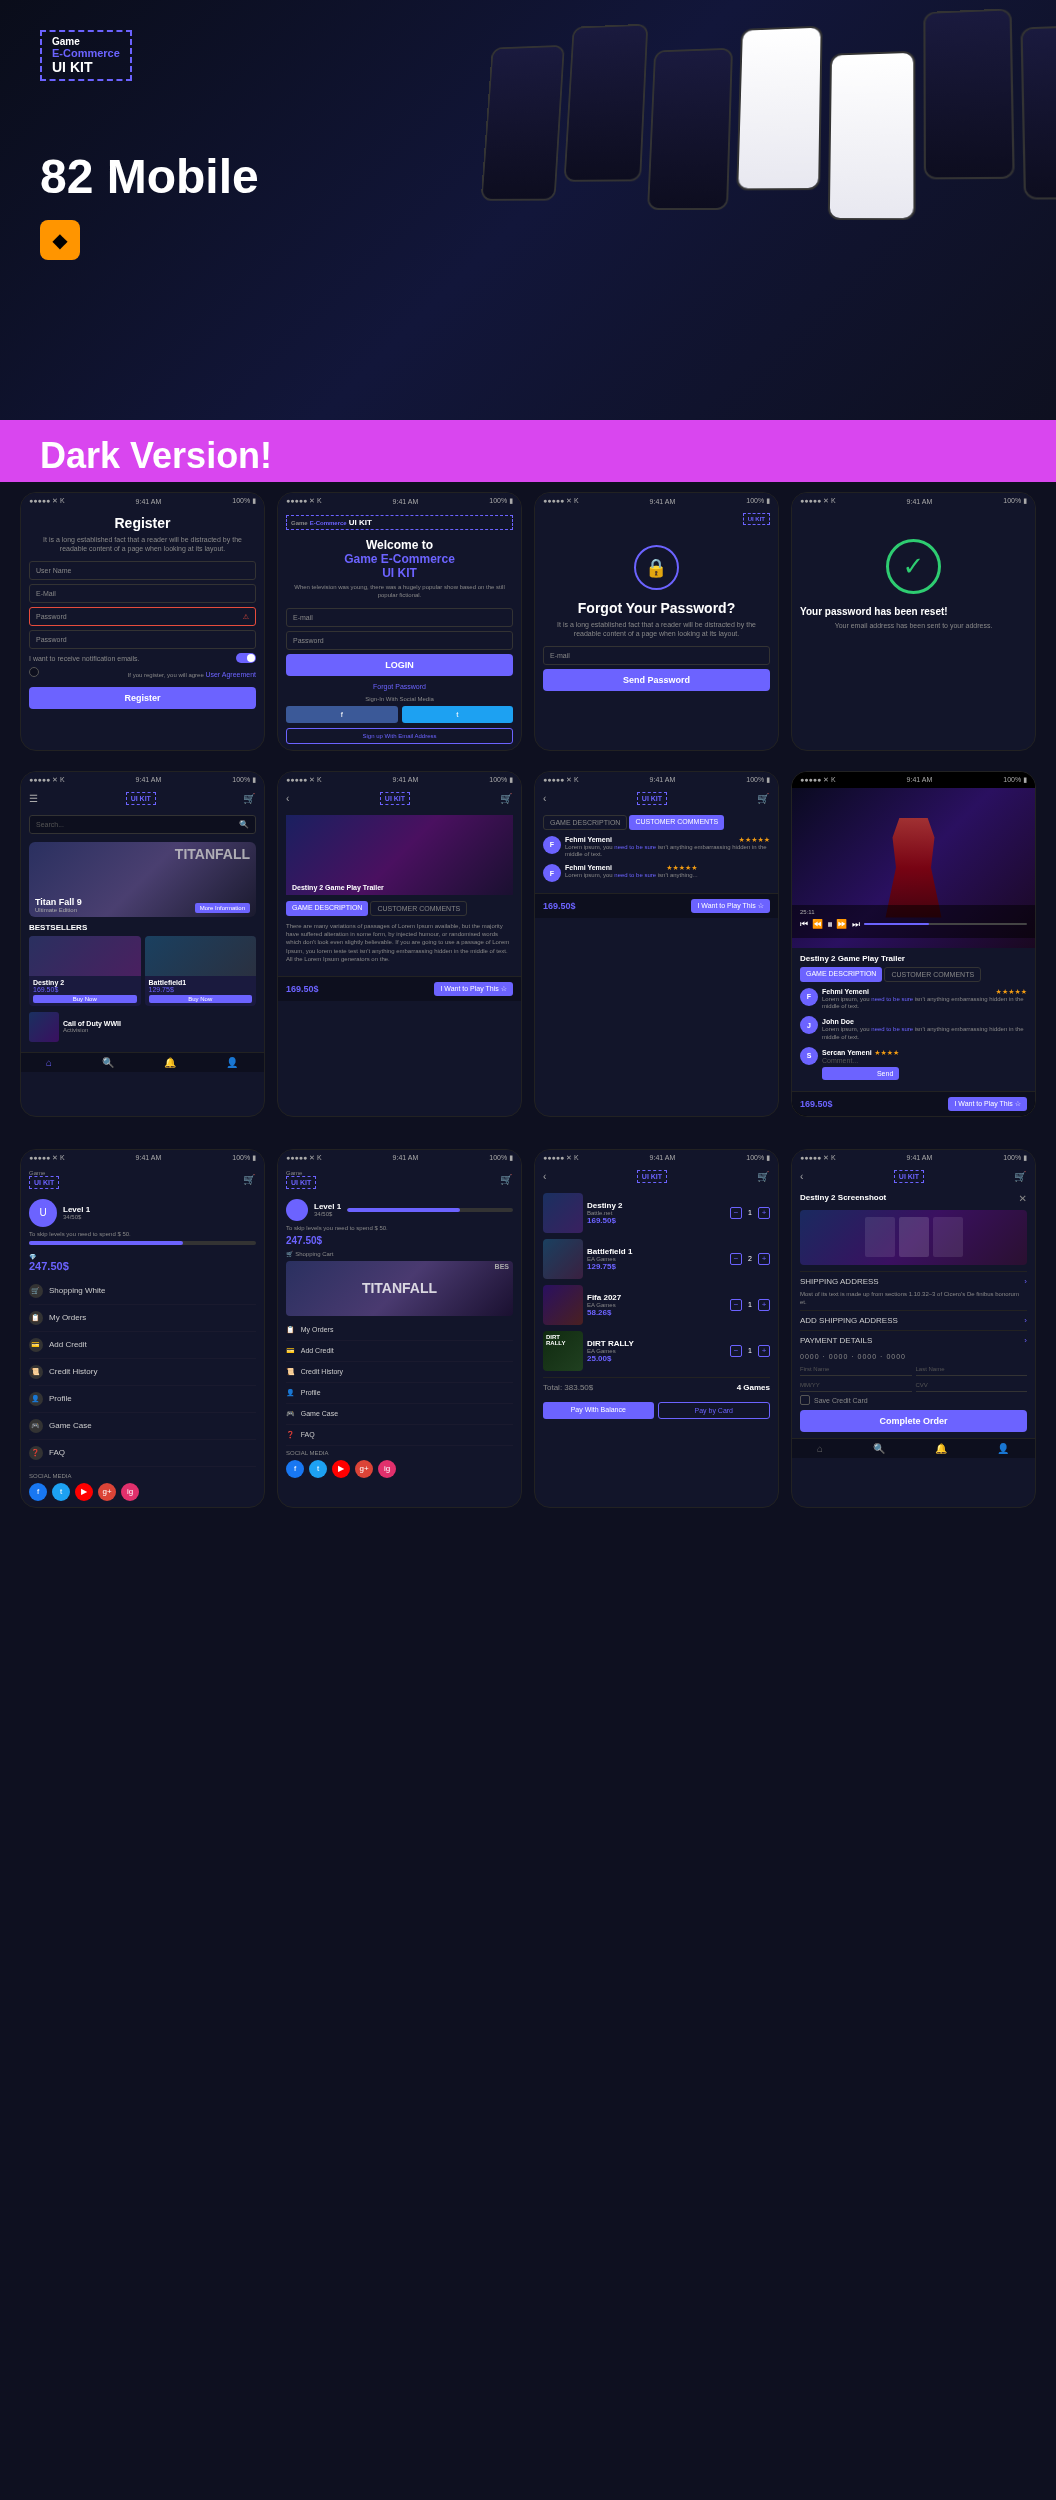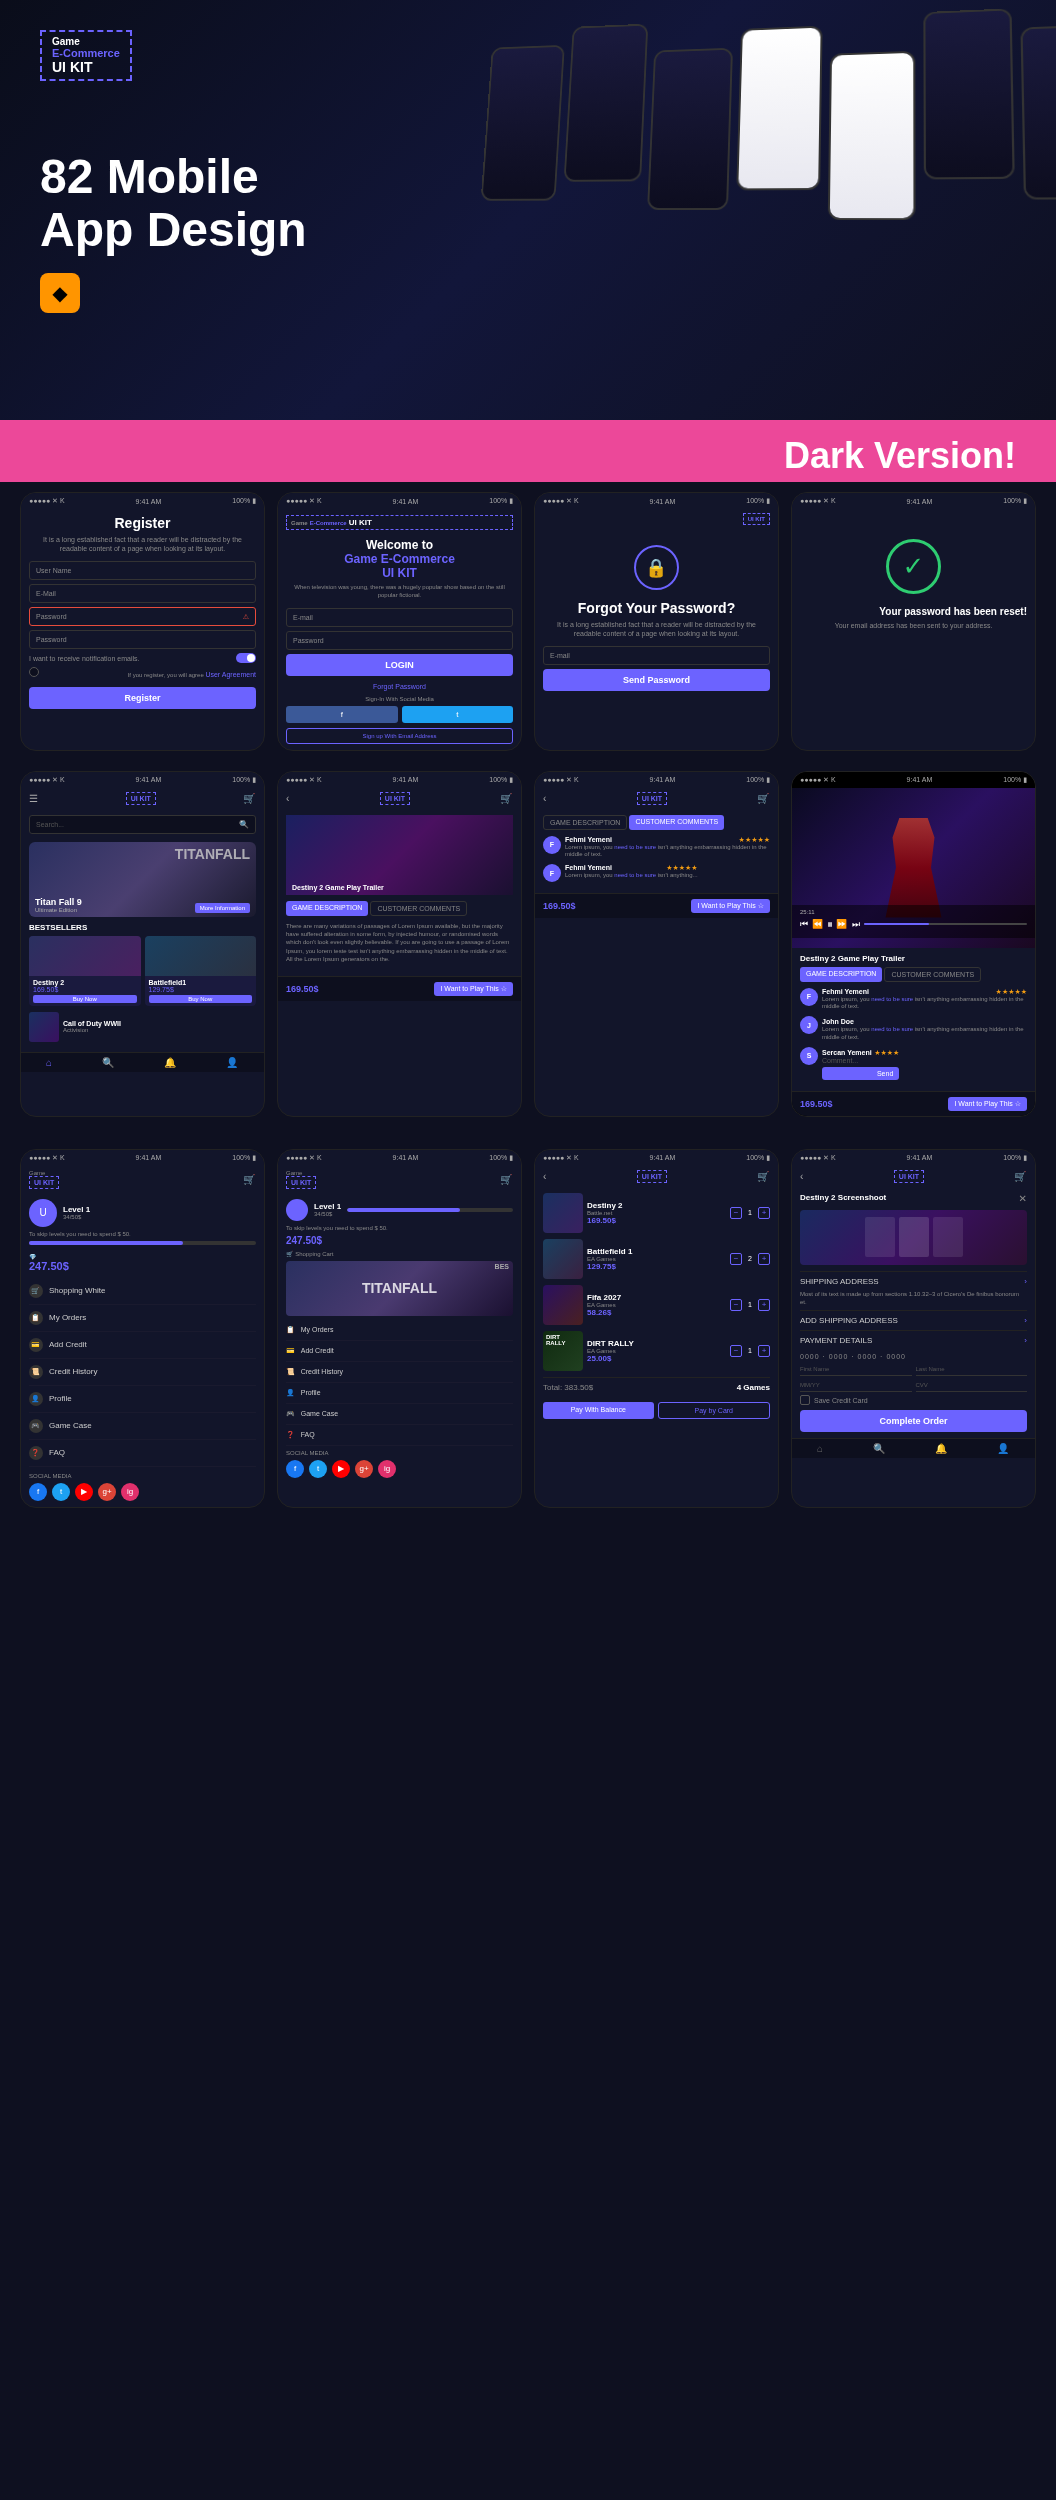--- a/index.html
+++ b/index.html
@@ -169,21 +169,21 @@
     
     .success-screen { background: #12152a; }
     .check-circle {
       width: 55px; height: 55px;
       border: 3px solid #2ecc71;
       border-radius: 50%;
       display: flex; align-items: center; justify-content: center;
       margin: 20px auto 12px;
       font-size: 26px; color: #2ecc71;
     }
-    .success-text { color: #fff; font-size: 10px; font-weight: 700; text-align: right; }
+    .success-text { color: #fff; font-size: 10px; font-weight: 700; text-align: left; }
     .success-sub { color: #888; font-size: 7px; text-align: center; margin-top: 4px; line-height: 1.3; }
 
     
     .game-home { background: #12152a; }
     .search-bar {
       display: flex; align-items: center;
       border: 1px solid #333; border-radius: 3px;
       padding: 4px 6px; margin-bottom: 8px;
       background: #0d0f1e;
     }
@@ -329,21 +329,20 @@
 <div class="hero">
   <div style="position:relative; z-index:2;">
     <div class="hero-badge">
       <span class="hero-badge-line1">Game</span>
       <span class="hero-badge-line2">E-Commerce</span>
       <span class="hero-badge-line3">UI KIT</span>
     </div>
     
     <div class="hero-title">
       <span>82 Mobile</span><br>
-      <span>App Design</span>
     </div>
     <div class="sketch-icon">◆</div>
   </div>
 
   <div class="phones-mockup">
     <div class="phone-mock">
       <div class="phone-screen-dark"></div>
     </div>
     <div class="phone-mock">
       <div class="phone-screen-dark"></div>
@@ -359,21 +358,21 @@
     </div>
     <div class="phone-mock">
       <div class="phone-screen-dark"></div>
     </div>
     <div class="phone-mock">
       <div class="phone-screen-dark"></div>
     </div>
   </div>
 </div>
 
-<div style="background:#ec4899; padding: 15px 40px 5px; text-align:right;">
+<div style="background:#d946ef; padding: 15px 40px 5px; ">
   <span style="color:white; font-size:36px; font-weight:900;">Dark Version!</span>
 </div>
 
 <div class="screens-grid">
 
   <div class="phone-frame register-screen">
     <div class="phone-status-bar">
       <span>●●●●● ✕ K</span>
       <span>9:41 AM</span>
       <span>100% ▮</span>

